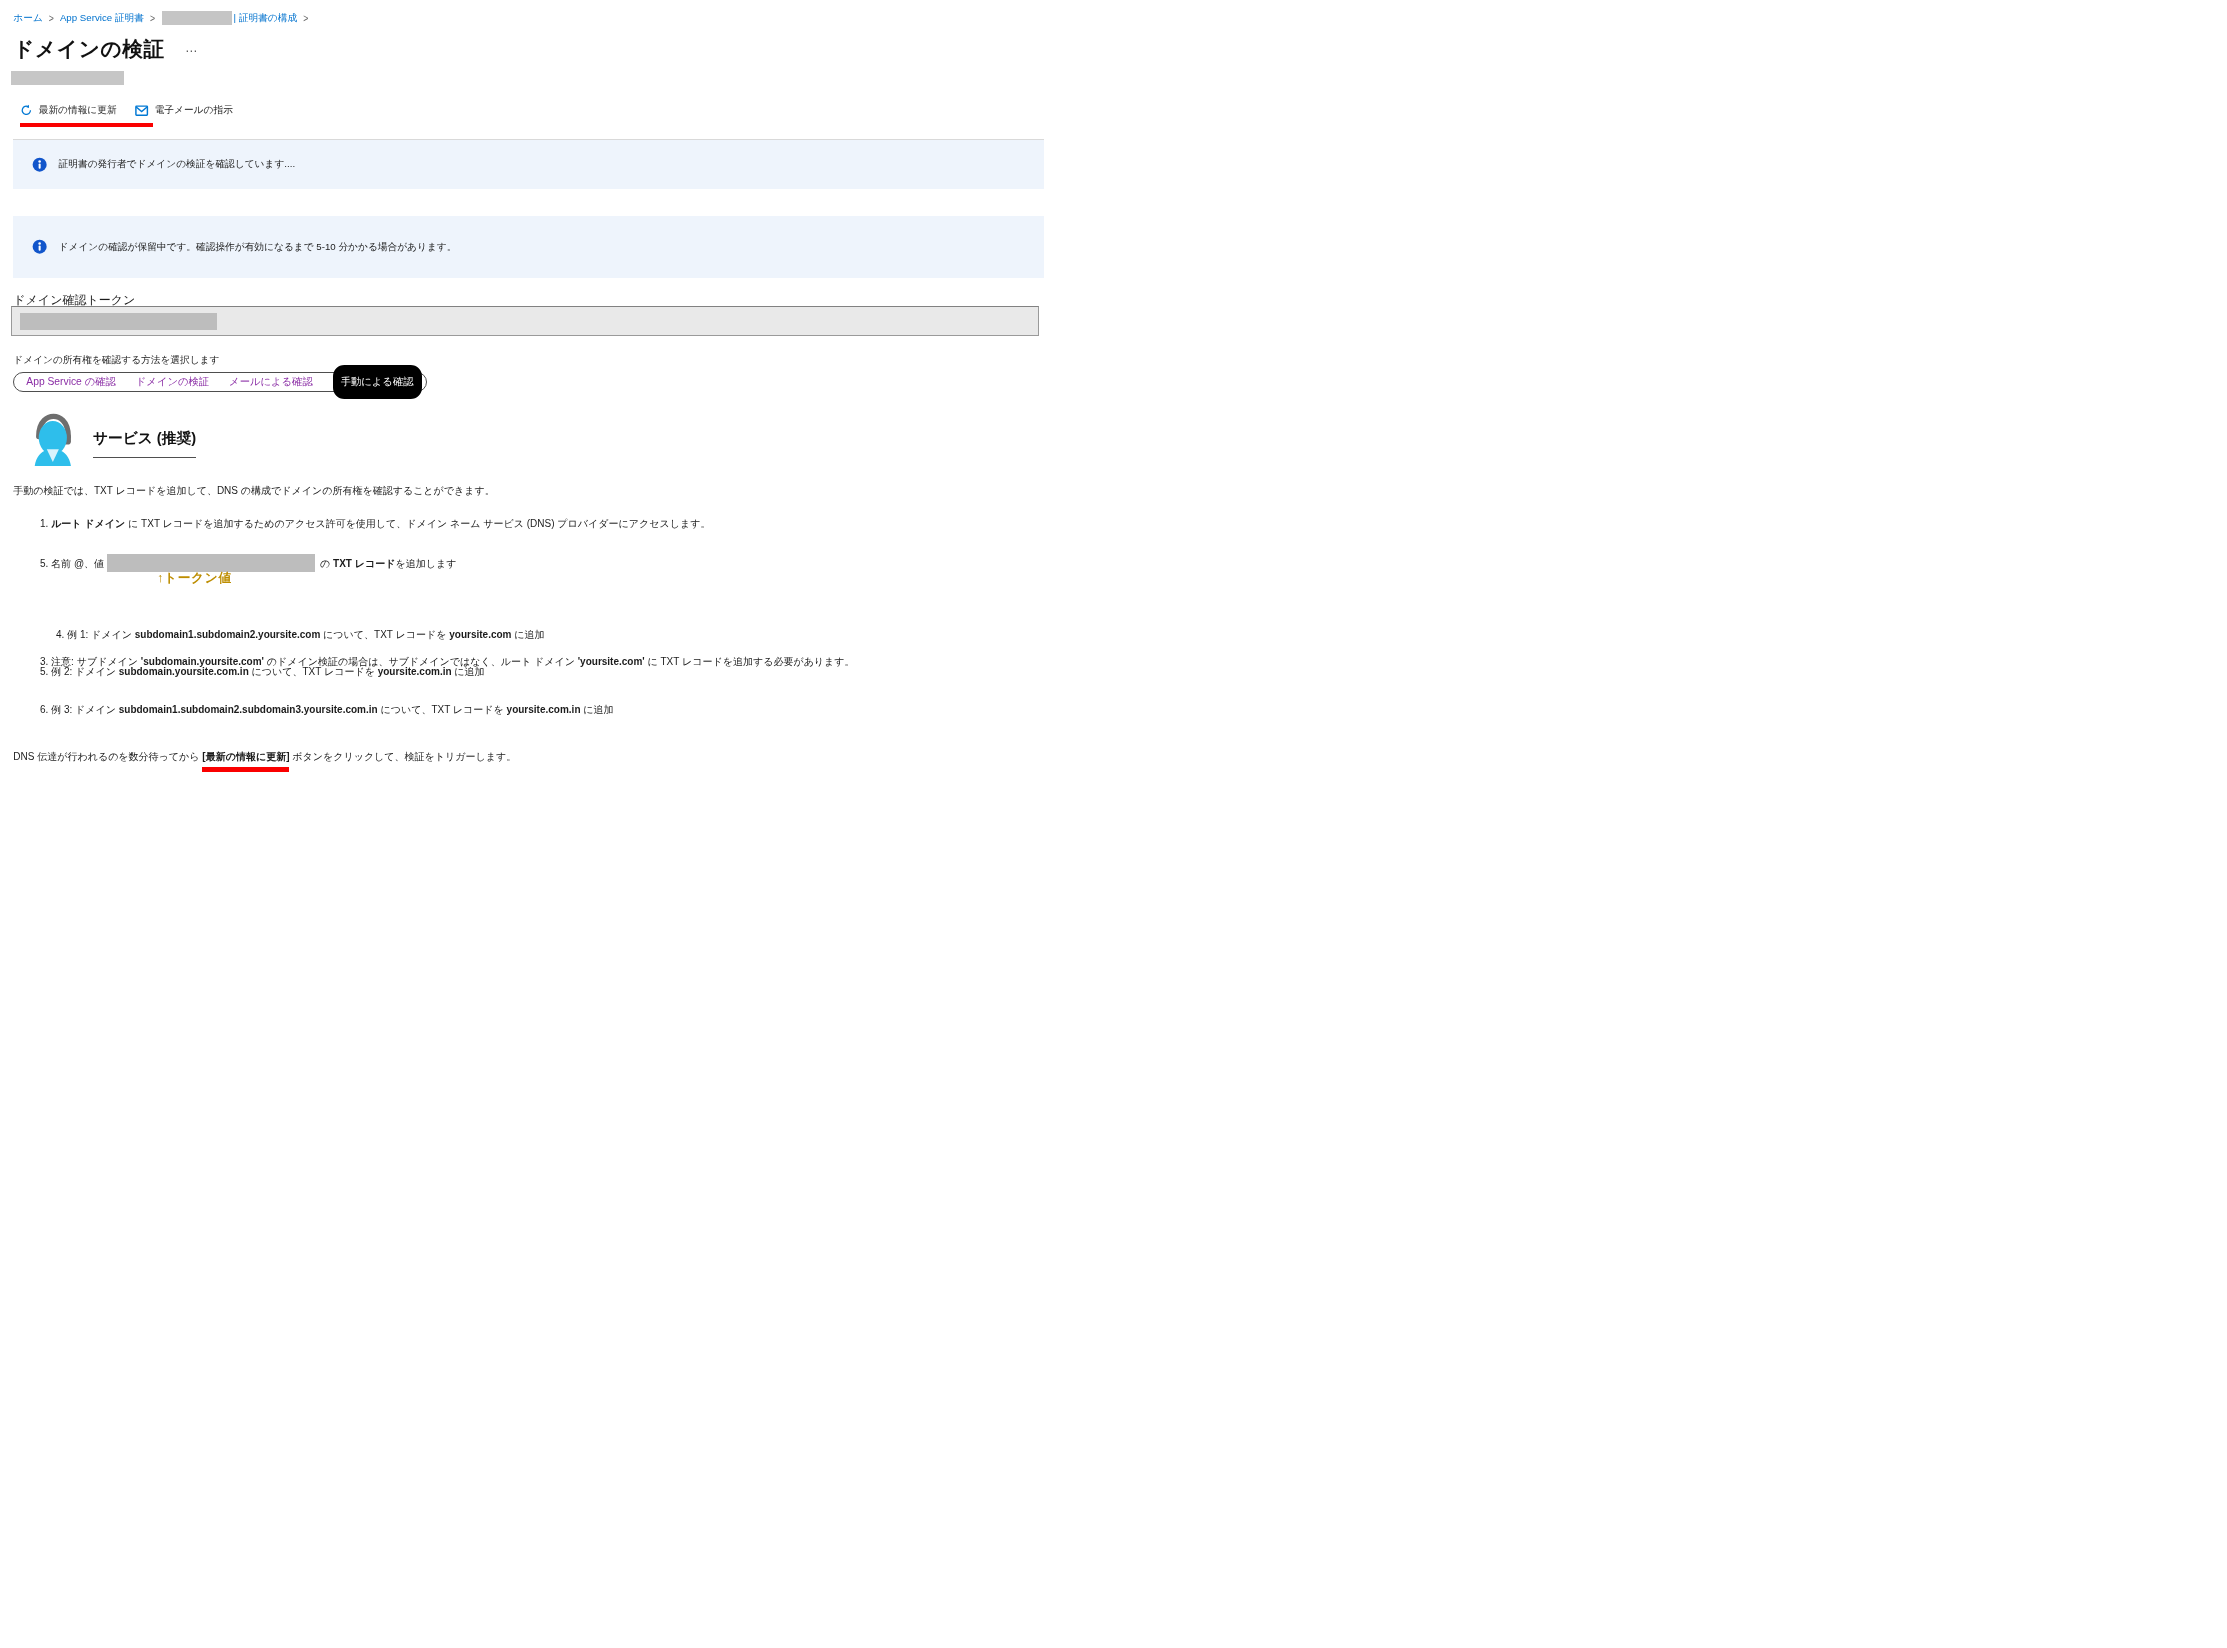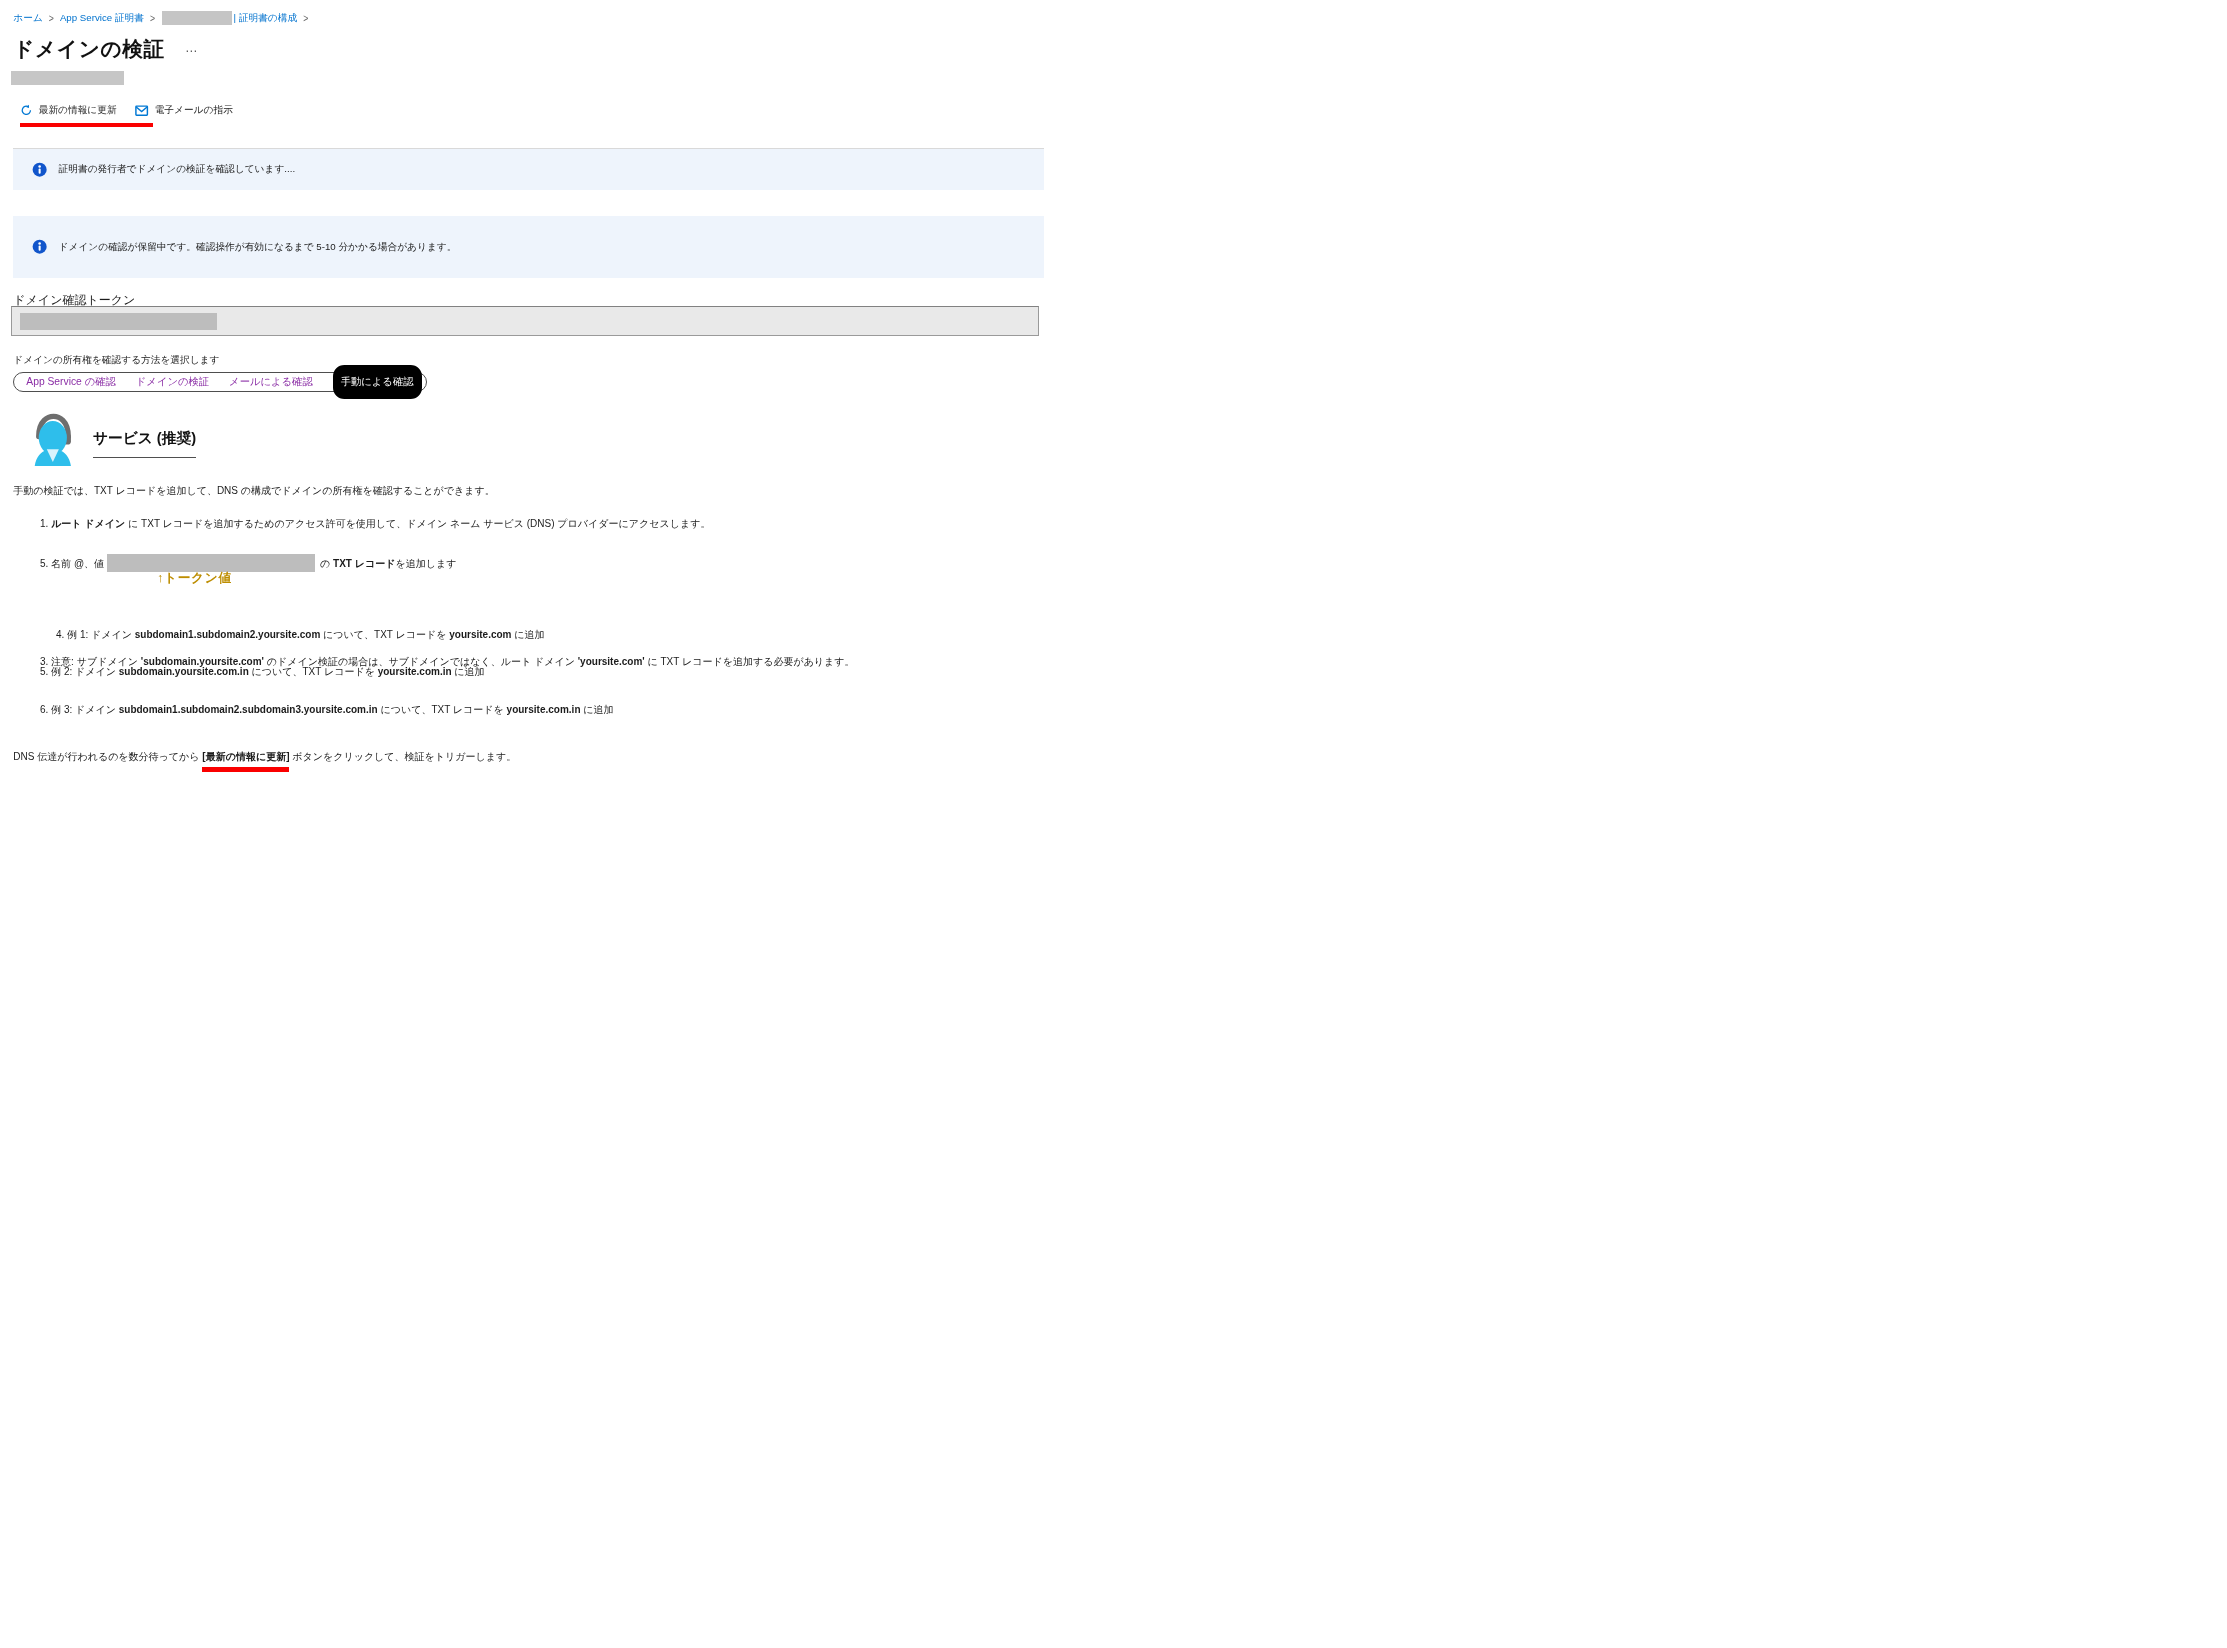--- a/index.html
+++ b/index.html
@@ -18,21 +18,21 @@
   .page-title{left:13.3px;top:35px;font-size:20.6px;font-weight:700;color:#111;letter-spacing:0.7px;}
   .title-ellipsis{left:185px;top:41px;font-size:12.7px;color:#555;letter-spacing:0.7px;}
   .title-redact{left:10.7px;top:71px;width:113px;height:14px;background:#c6c6c6;}
   
   .toolbar{left:20px;top:104px;display:flex;align-items:center;gap:18.7px;}
   .tb-btn{display:flex;align-items:center;gap:6px;font-size:9.7px;color:#1b1b1b;cursor:pointer;}
   .red-bar{background:#fa0000;}
   .red-bar.toolbar-underline{left:20px;top:123px;width:133px;height:4px;}
   
   .banner{left:13.3px;right:0;background:#eef4fc;display:flex;align-items:center;gap:11.3px;padding-left:18.7px;box-sizing:border-box;}
-  .banner.first{top:148px;height:42px;border-top:1.3px solid #d9d9d9;text-align:center;}
+  .banner.first{top:139px;height:50px;border-top:1.3px solid #d9d9d9;text-align:center;}
   .banner.second{top:216px;height:62px;}
   .info-icon{width:15.3px;height:15.3px;flex:0 0 auto;}
   .banner-text{font-size:9.7px;color:#1b1b1b;}
   
   .token-label{left:13.3px;top:292px;font-size:12px;}
   .token-field{left:10.7px;top:306px;width:1028px;height:30px;background:#e9e9e9;border:0.7px solid #9a9a9a;border-top-color:#818181;box-sizing:border-box;}
   .token-redact{left:8px;top:6px;width:197px;height:17.3px;background:#bdbdbd;position:absolute;}
   
   .method-label{left:13.3px;top:354px;font-size:9.7px;}
   .pill-group{left:13.3px;top:372px;height:20px;display:inline-flex;align-items:center;gap:20px;

